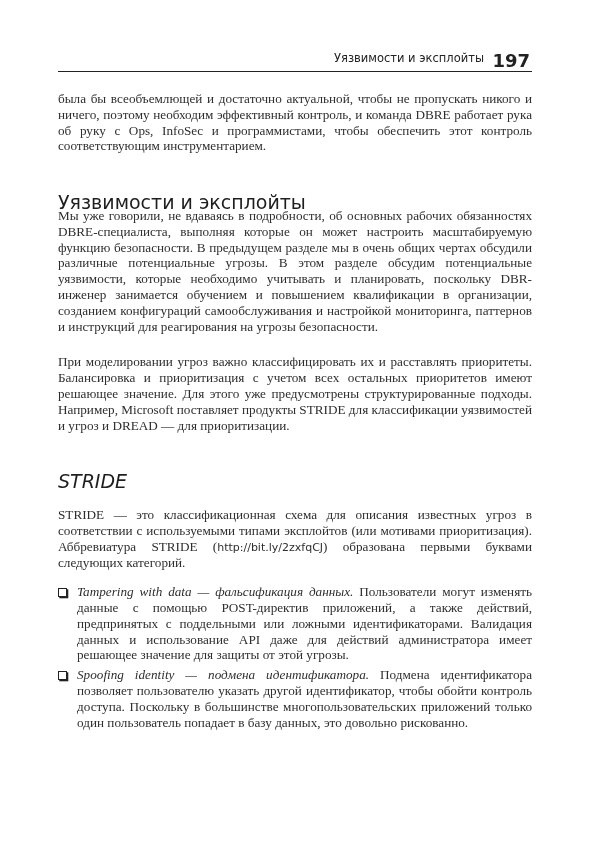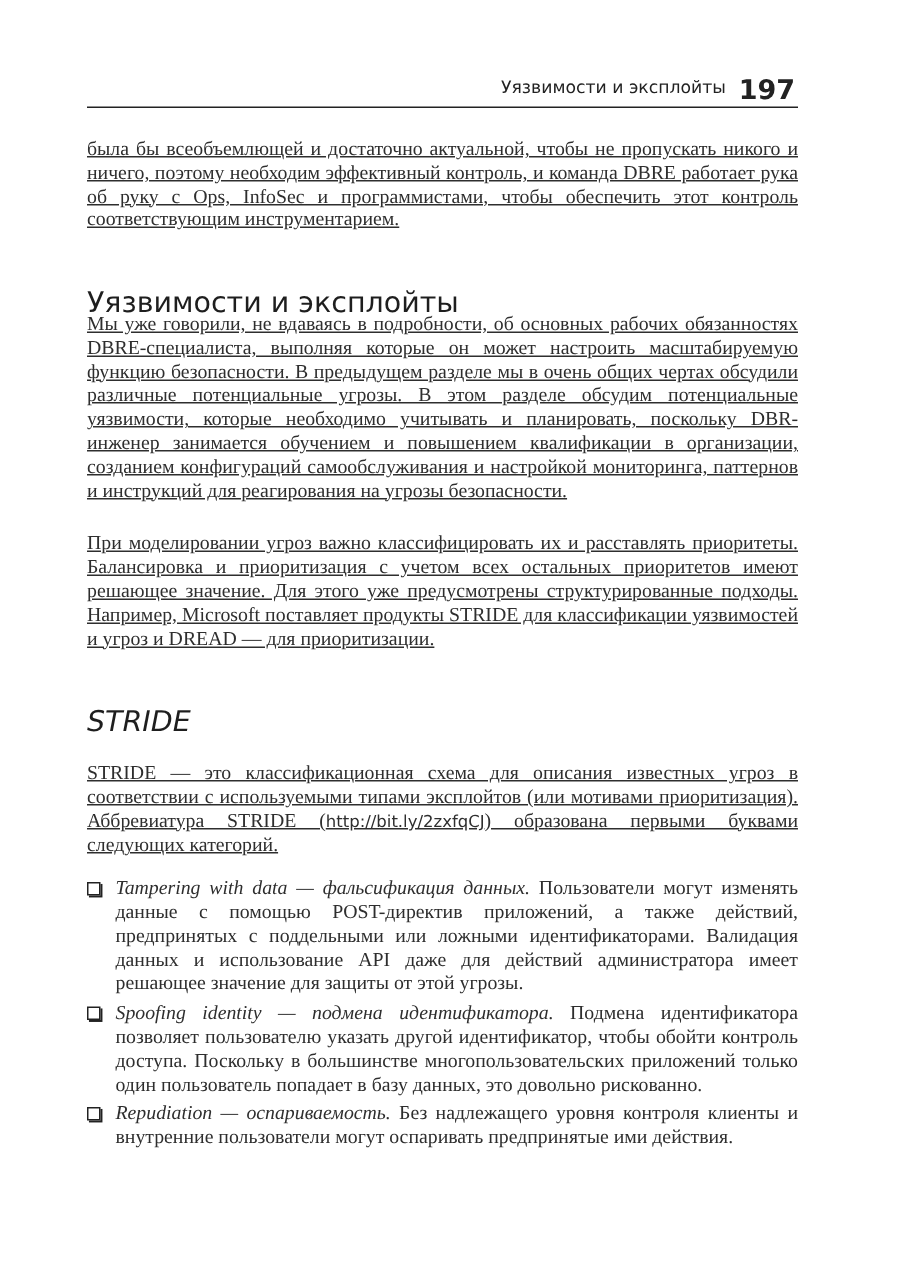--- a/index.html
+++ b/index.html
@@ -9,21 +9,21 @@
     border-bottom: 1.2px solid #222;
     font-family: "DejaVu Sans", sans-serif;
   }
   .header .running { position: absolute; right: 48px; top: 2px; font-size: 11.5px; color: #222; }
   .header .pageno { position: absolute; right: 2px; top: 1px; font-size: 18px; font-weight: bold; color: #222; }
   .body-text {
     position: absolute; left: 58px; width: 474px;
     font-family: "Liberation Serif", serif; font-size: 13.2px; line-height: 15.8px;
     text-align: justify; color: #2e2e2e;
   }
-  .para { margin: 0 0 0 0; text-decoration: underline; }
+  .para { margin: 0 0 0 0; }
   .h1 {
     position: absolute; left: 58px; font-family: "DejaVu Sans", sans-serif;
     font-size: 19px; color: #1e1e1e; font-weight: normal;
   }
   .url { font-family: "DejaVu Sans", sans-serif; font-size: 11px; }
   ul.bullets { list-style: none; margin: 0; padding: 0; }
   ul.bullets li { position: relative; padding-left: 19px; margin-bottom: 4px; }
   ul.bullets li .box {
     position: absolute; left: 0; top: 4px; width: 7px; height: 7px;
     border: 1.2px solid #222; box-shadow: 1.3px 1.3px 0 #222; background: #fff;
@@ -56,18 +56,14 @@
 
   <ul class="bullets" style="margin-top:13px;">
     <li>
       <span class="box"></span>
       <span class="term">Tampering with data — фальсификация данных.</span><span> Пользователи могут изменять данные с помощью POST-директив приложений, а также действий, предпринятых с поддельными или ложными идентификаторами. Валидация данных и использование API даже для действий администратора имеет решающее значение для защиты от этой угрозы.</span>
     </li>
     <li>
       <span class="box"></span>
       <span class="term">Spoofing identity — подмена идентификатора.</span><span> Подмена идентификатора позволяет пользователю указать другой идентификатор, чтобы обойти контроль доступа. Поскольку в большинстве многопользовательских приложений только один пользователь попадает в базу данных, это довольно рискованно.</span>
     </li>
-    <li>
-      <span class="box"></span>
-      <span class="term">Repudiation — оспариваемость.</span><span> Без надлежащего уровня контроля клиенты и внутренние пользователи могут оспаривать предпринятые ими действия.</span>
-    </li>
   </ul>
 </div>
 
 </body></html>

